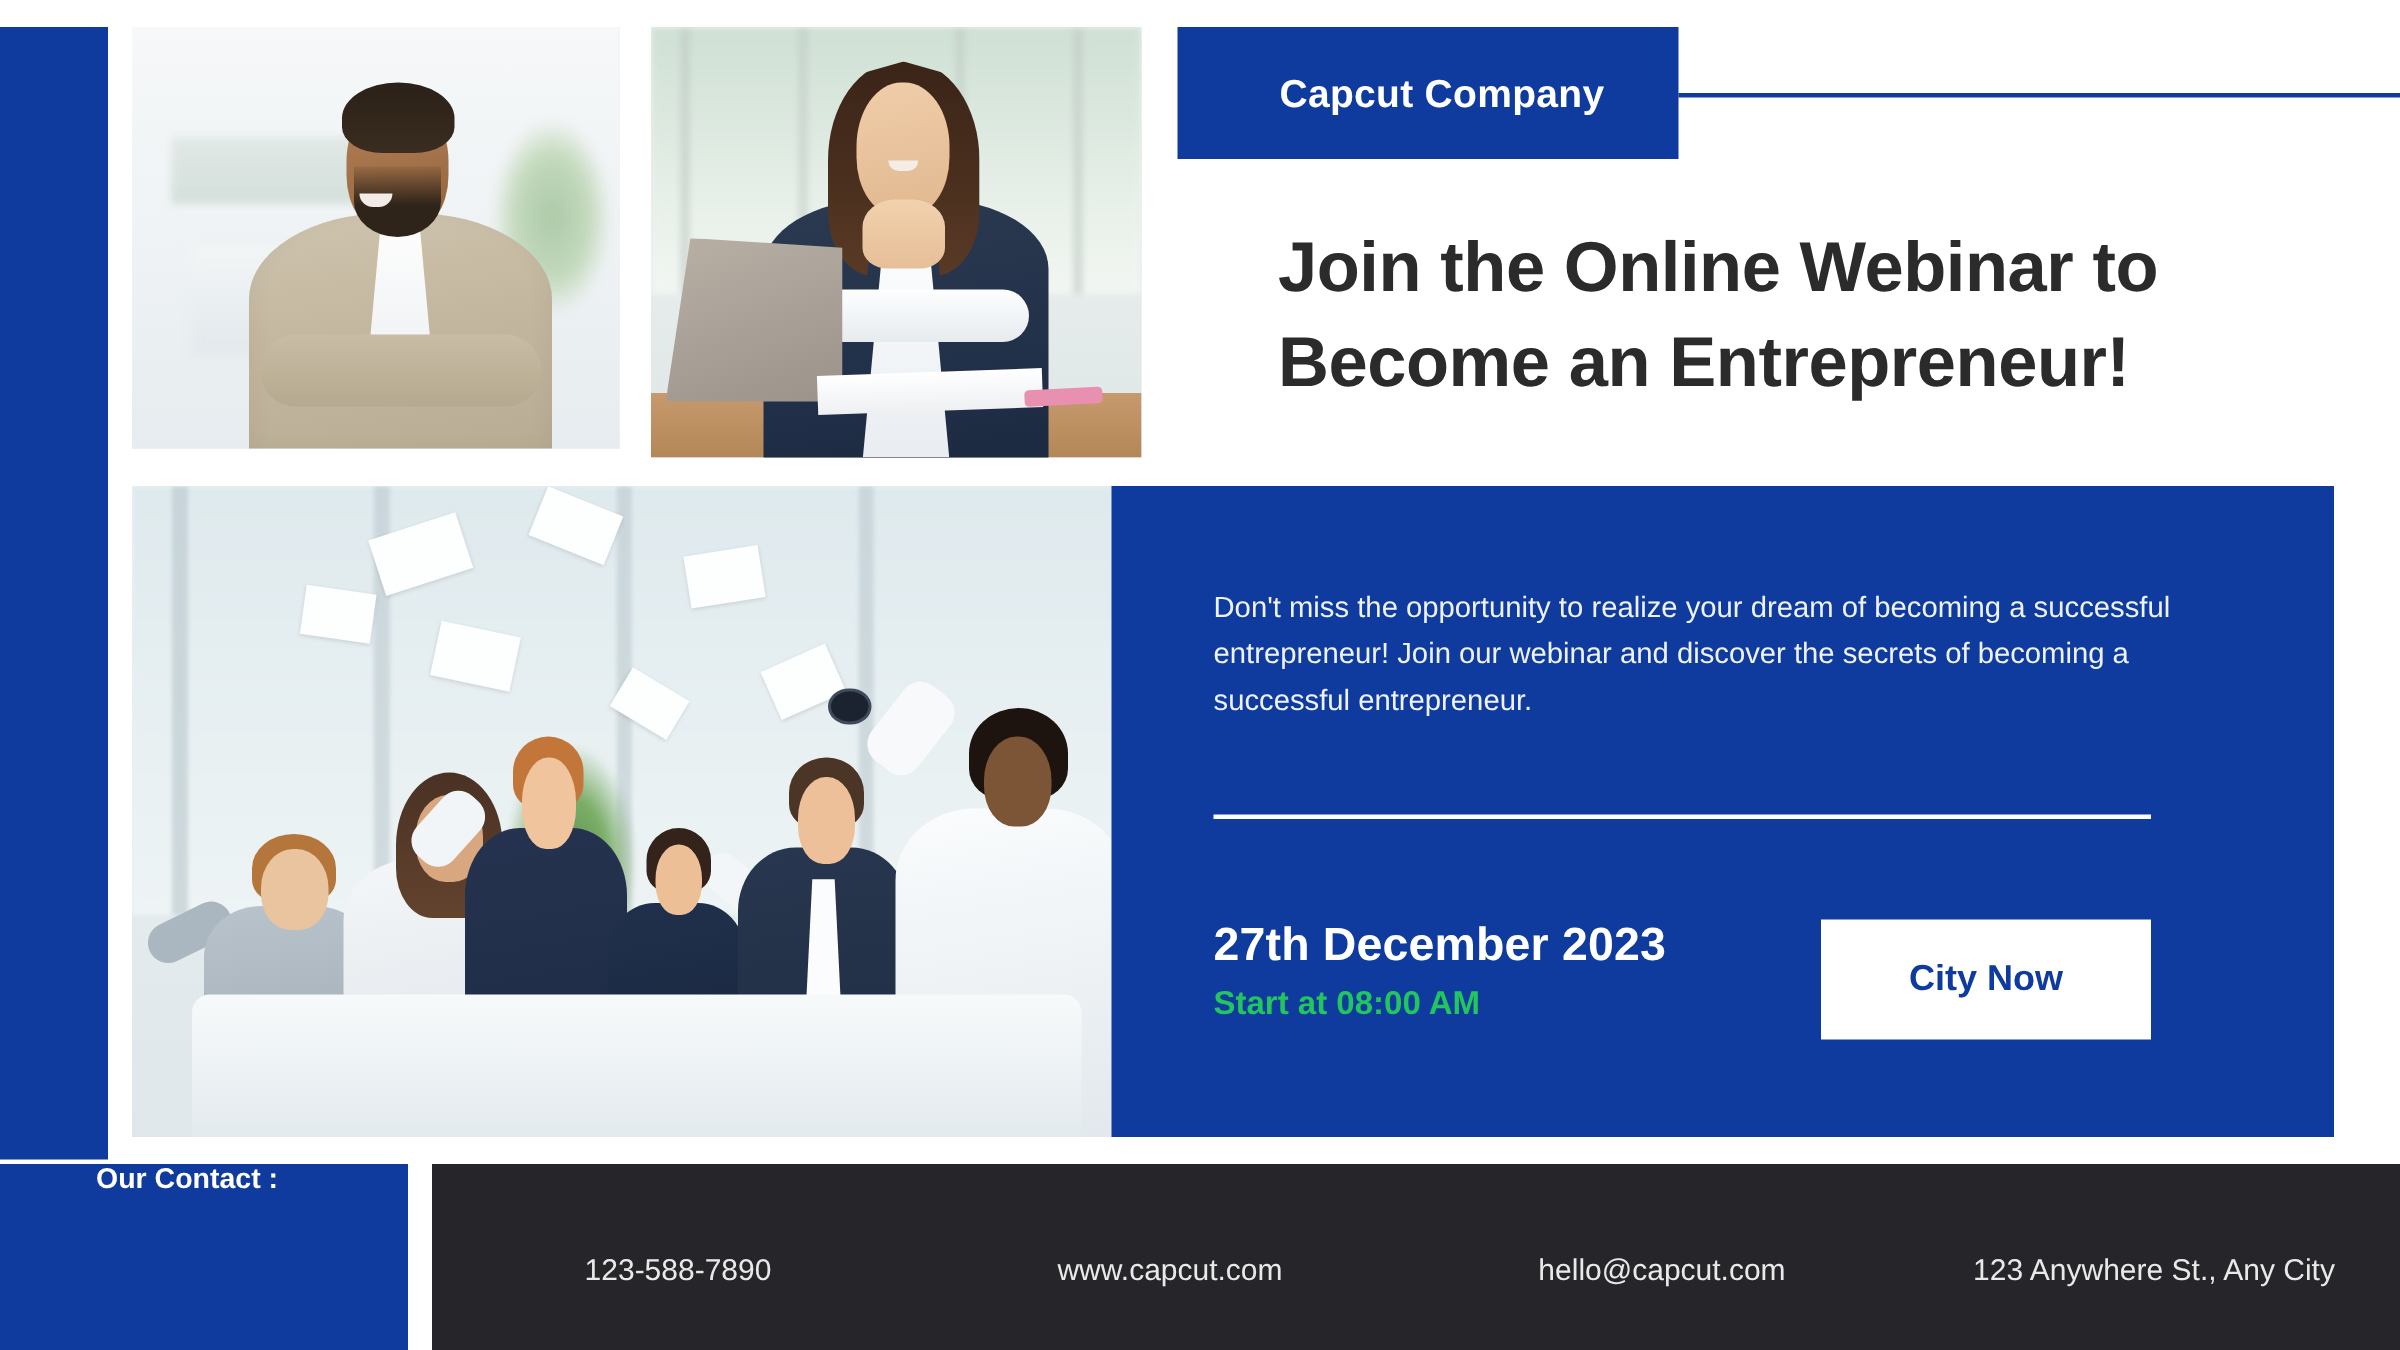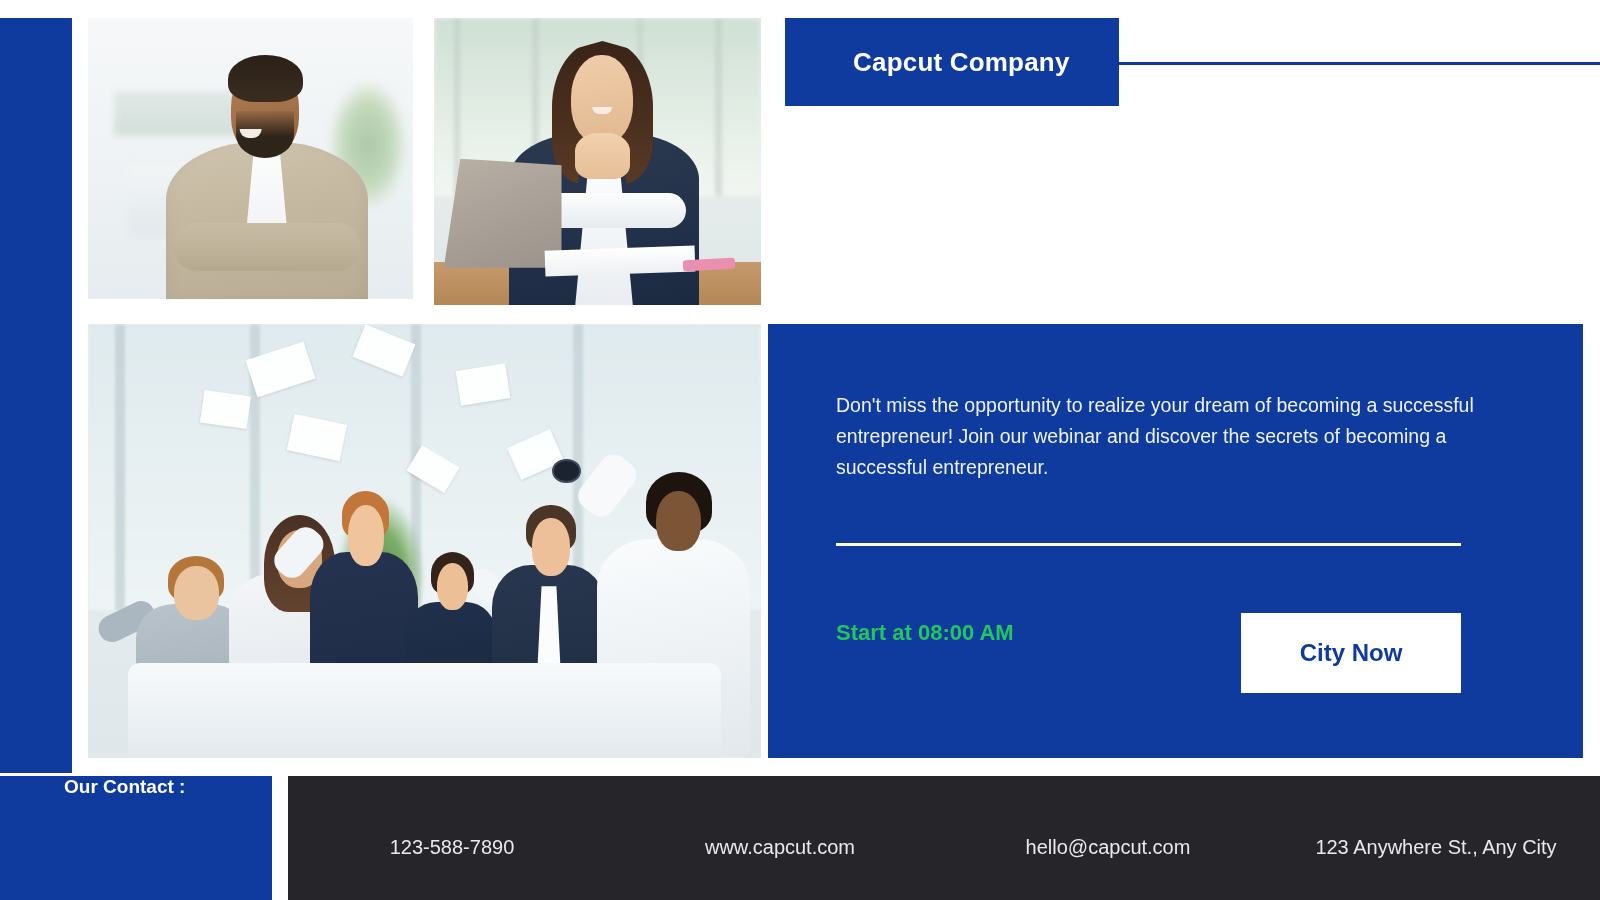--- a/index.html
+++ b/index.html
@@ -250,21 +250,21 @@
     position:absolute; left:1119px; top:44px; width:481px; height:3px;
     background:var(--brand);
   }
   .headline {
     position:absolute; left:852px; top:129px; width:700px;
     color:#2b2b2b; font-size:47px; font-weight:700; line-height:1.34;
     letter-spacing:-.3px;
   }
 
   .blue-panel {
-    position:absolute; left:768px; top:306px; width:815px; height:434px;
+    position:absolute; left:741px; top:306px; width:815px; height:434px;
     background:var(--brand);
   }
   .panel-copy {
     position:absolute; left:68px; top:66px; width:640px;
     color:#eef2fa; font-size:19.5px; line-height:1.58;
   }
   .panel-rule {
     position:absolute; left:68px; top:219px; width:625px; height:3px;
     background:#ffffff;
   }
@@ -389,25 +389,27 @@
       <div class="tm-watch"></div>
       <div class="tm-table"></div>
     </div>
   </div>
 
   <div class="brand-tag">
     <span>Capcut Company</span>
   </div>
   <div class="brand-rule"></div>
 
+  <h1 class="headline">Join the Online Webinar to Become an Entrepreneur!</h1>
 
   <div class="blue-panel">
     <p class="panel-copy">Don't miss the opportunity to realize your dream of becoming a successful entrepreneur! Join our webinar and discover the secrets of becoming a successful entrepreneur.</p>
     <div class="panel-rule"></div>
     <div class="date-block">
+      <div class="date-main">27th December 2023</div>
       <div class="date-sub">Start at 08:00 AM</div>
     </div>
     <button class="book-btn">City Now</button>
   </div>
 
   <div class="footer-blue">
     <span>Our Contact :</span>
   </div>
   <div class="footer-dark">
     <div class="item">123-588-7890</div>

